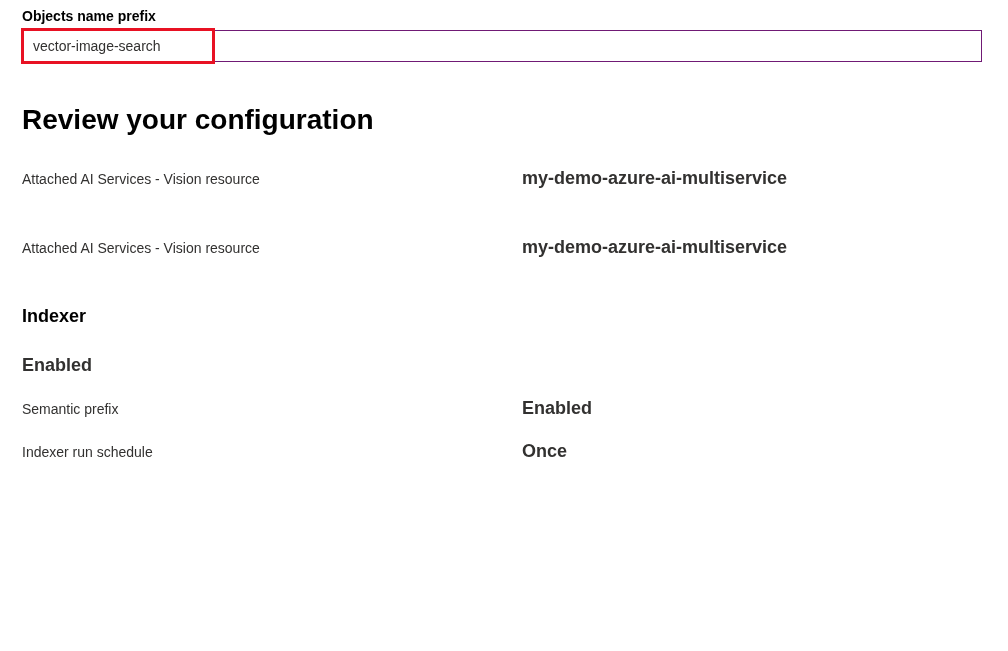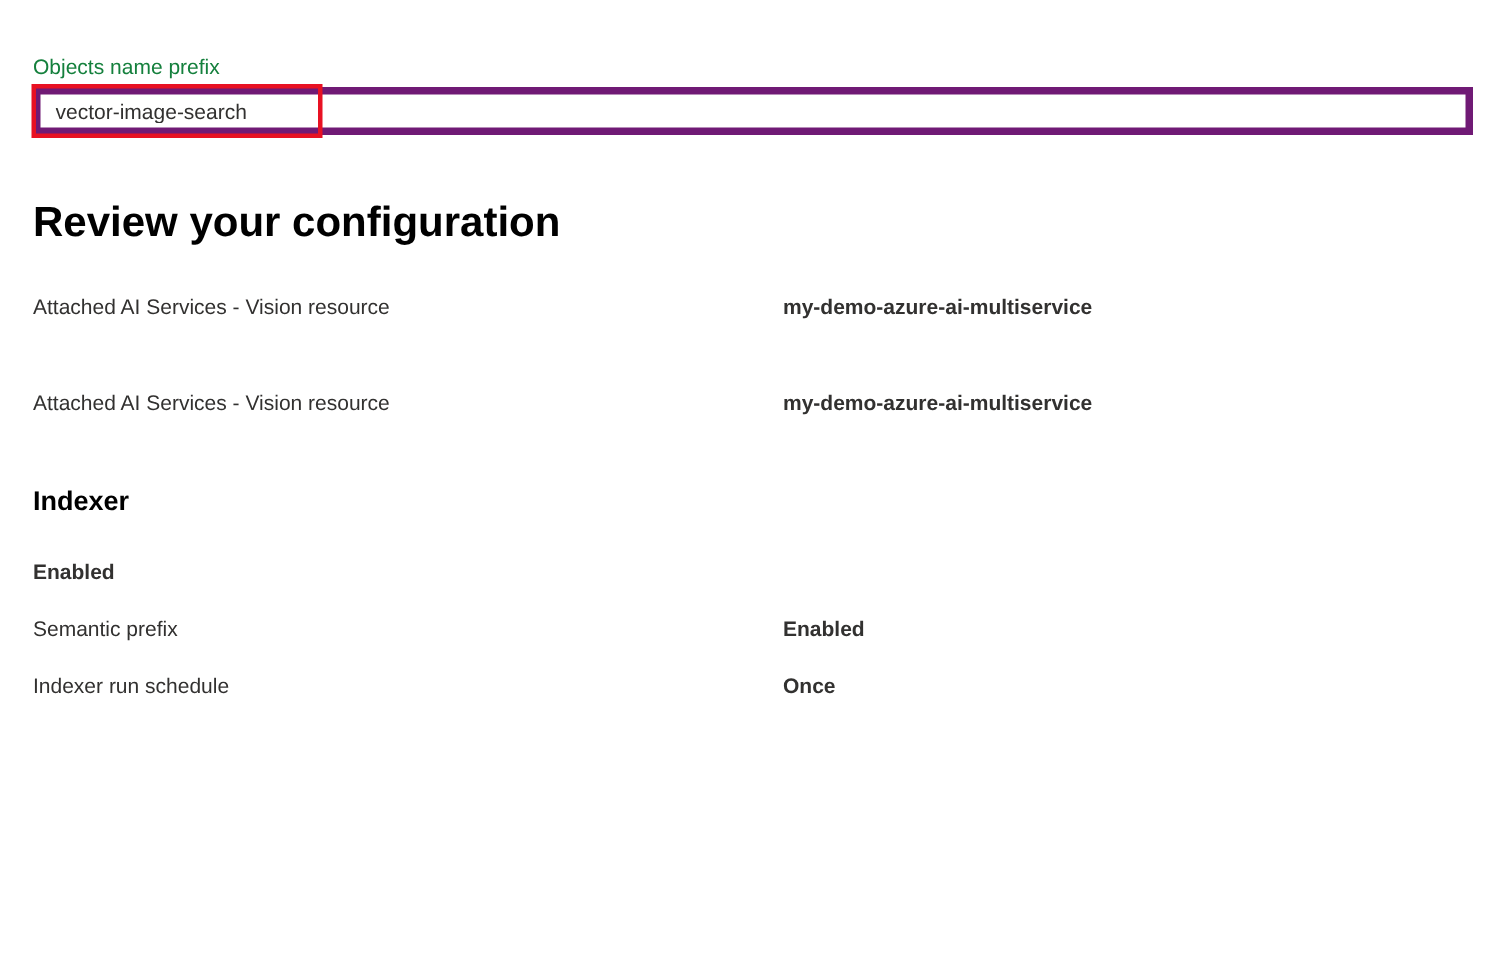--- a/index.html
+++ b/index.html
@@ -13,37 +13,36 @@
       color: #323130;
       background: #ffffff;
       padding: 0;
       width: 1008px;
     }
     .container {
       padding: 8px 22px 22px 22px;
     }
     .field-label {
       font-size: 14px;
-      color: #15803d;
+      color: #000000;
       margin-bottom: 6px;
-      font-weight: 400;
-      margin-top: 28px;
+      font-weight: 700;
     }
     .input-wrapper {
       position: relative;
       margin-bottom: 42px;
     }
     .text-input {
       width: 960px;
       height: 32px;
       padding: 5px 10px;
       font-size: 14px;
       font-family: inherit;
       color: #323130;
-      border: 5px solid #701a75;
+      border: 1px solid #701a75;
       background: #ffffff;
       outline: none;
     }
     .highlight-box {
       position: absolute;
       top: -2px;
       left: -1px;
       width: 194px;
       height: 36px;
       border: 3px solid #e81123;
@@ -66,21 +65,21 @@
       margin-bottom: 20px;
       align-items: center;
     }
     .config-label {
       width: 500px;
       font-size: 14px;
       font-weight: 400;
       color: #323130;
     }
     .config-value {
-      font-size: 14px;
+      font-size: 18px;
       font-weight: 600;
       color: #323130;
     }
     .section {
       margin-bottom: 48px;
     }
     .section-others {
       margin-bottom: 24px;
     }
     .section-others h3.sub-heading {

